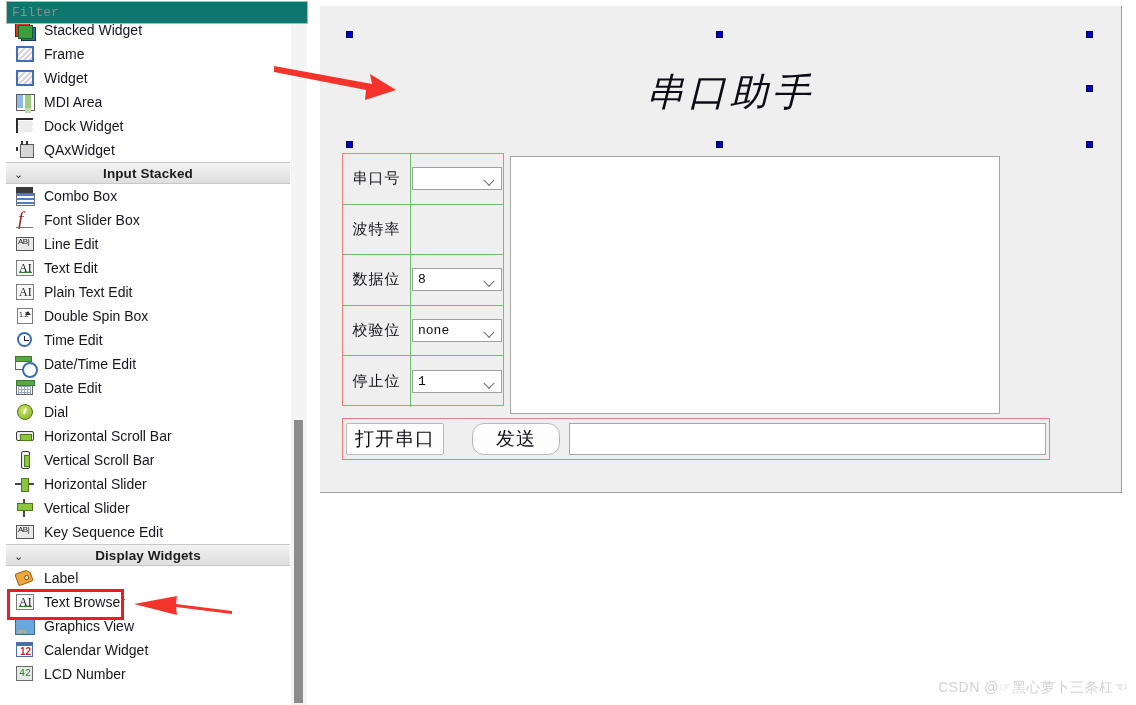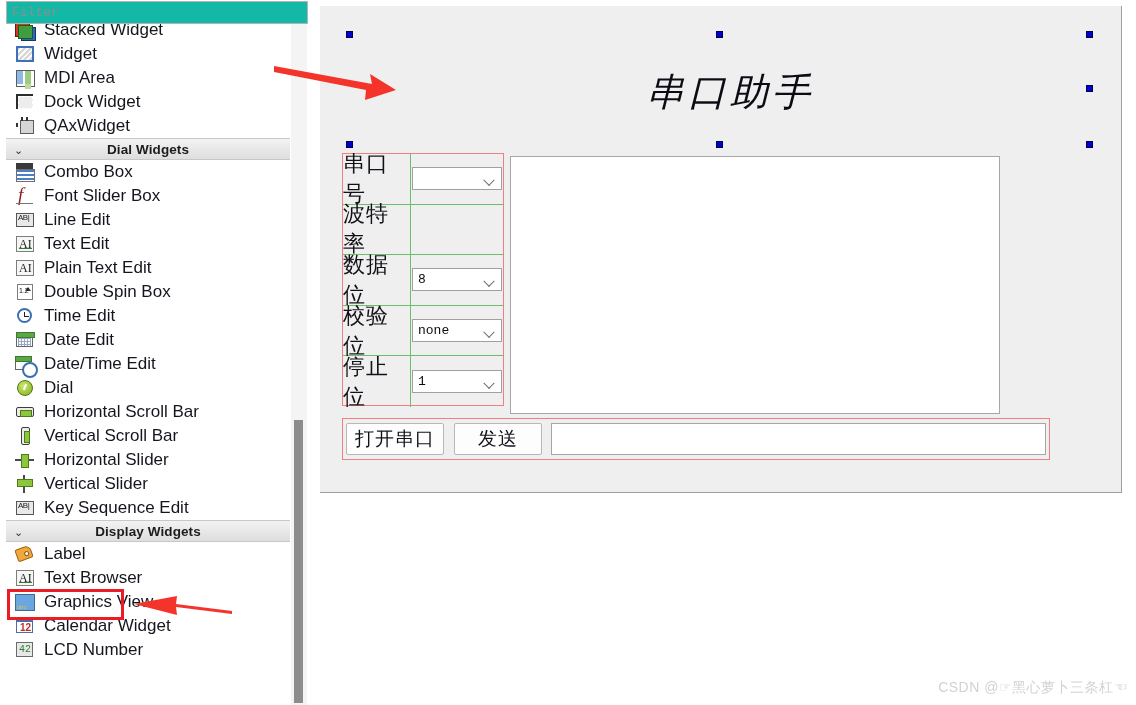--- a/index.html
+++ b/index.html
@@ -13,21 +13,21 @@
   #root { position: relative; width: 1136px; height: 705px; background:#fff; }
 
   
   #widget-panel {
     position: absolute; left: 0; top: 0; width: 309px; height: 705px;
     background: #ffffff;
     border-right: 1px solid #ffffff;
   }
   #filter-row {
     position: absolute; left: 6px; top: 1px; width: 302px; height: 23px;
-    background: #14b8a6; border: 1px solid #b4b4b4;
+    background: #0f766e; border: 1px solid #b4b4b4;
     display: flex; align-items: center;
   }
   #filter-input {
     border: 0; outline: 0; width: 100%; height: 100%;
     padding: 0 5px; background: transparent;
     font-family: "Liberation Mono", monospace; font-size: 13px; color: #111;
   }
   #filter-input::placeholder { color: #8d8d8d; }
 
   #list-scroll {
@@ -53,21 +53,21 @@
 
   .witem {
     height: 24px; display: flex; align-items: center;
     padding-left: 8px; background: #fff; cursor: default;
   }
   .witem .ico {
     width: 22px; height: 18px; margin-right: 8px; flex: 0 0 22px;
     position: relative; display: inline-block;
   }
   .witem .lbl {
-    font-size: 17px; color: #15151e; white-space: nowrap;
+    font-size: 14px; color: #15151e; white-space: nowrap;
     font-family: "Liberation Sans", sans-serif;
   }
   .ic-stacked::before{content:"";position:absolute;left:1px;top:2px;width:13px;height:12px;background:#cf3a20;border:1px solid #6a1a0c;}
   .ic-stacked::after{content:"";position:absolute;left:4px;top:4px;width:13px;height:12px;background:#3f9c3f;border:1px solid #1d5a1d;
        box-shadow:3px 2px 0 -1px #2b67c4, 3px 2px 0 0 #12356e;}
   .ic-hatch{position:absolute;inset:1px 2px;border:2px solid #3f6fb5;background:
       repeating-linear-gradient(135deg,#d7d7d7 0 2px,#fbfbfb 2px 4px);}
   .ic-mdi::before{content:"";position:absolute;left:2px;top:1px;width:17px;height:15px;border:1px solid #5c5c5c;background:#fff;}
   .ic-mdi::after{content:"";position:absolute;left:3px;top:2px;width:6px;height:13px;background:#8fb8e8;
        box-shadow:8px 0 0 0 #9ecb7f, 8px 5px 0 0 #bcd9a6;}
@@ -181,21 +181,21 @@
   }
   .grid-row {
     position: relative; height: 50.6px; display: flex; align-items: center;
     border-bottom: 1px solid #6cbd6c;
   }
   .grid-row:last-child { border-bottom: 0; }
   .grid-row .rlabel {
     width: 68px; height: 100%; display: flex; align-items: center;
     justify-content: center;
     font-family: Liberation Sans, sans-serif;
-    font-size: 22px; color: #111118; letter-spacing: 1px;
+    font-size: 15px; color: #111118; letter-spacing: 1px;
     border-right: 1px solid #6cbd6c;
   }
   .grid-row .rfield {
     flex: 1; height: 100%; display: flex; align-items: center;
     justify-content: center;
   }
   .qcombo {
     width: 90px; height: 23px; background: #ffffff; border: 1px solid #a0a0a0;
     display: flex; align-items: center; position: relative;
     padding-left: 5px;
@@ -223,21 +223,21 @@
     border: 1px solid #f08080;
     display: flex; align-items: center;
   }
   .qbtn {
     height: 32px; background: #fdfdfd; border: 1px solid #b8b8b8; border-radius: 2px;
     display: flex; align-items: center; justify-content: center;
     font-family: "DejaVu Serif","Liberation Serif",serif;
     font-size: 19px; color: #101018; letter-spacing: 1px;
   }
   #btn-open { width: 98px; margin-left: 3px; }
-  #btn-send { width: 88px; margin-left: 10px; }
+  #btn-send { width: 88px; margin-left: 28px; border-radius: 12px; }
   #send-input {
     flex: 1; height: 32px; margin-left: 9px; margin-right: 3px;
     background: #ffffff; border: 1px solid #a6a6a6;
   }
 
   
   #annotations {
     position: absolute; left: 0; top: 0; width: 1136px; height: 705px;
     pointer-events: none;
   }
@@ -264,37 +264,43 @@
     <div id="list-scroll">
       <div class="wlist" id="widget-list" style="margin-top: -6px;">
           <div class="witem">
             <span class="ico"><span class="ic-stacked"></span></span>
             <span class="lbl">Stacked Widget</span>
           </div>
           <div class="witem">
             <span class="ico">
               <span class="ic-hatch"></span>
             </span>
+            <span class="lbl">Frame</span>
+          </div>
+          <div class="witem">
+            <span class="ico">
+              <span class="ic-hatch"></span>
+            </span>
             <span class="lbl">Widget</span>
           </div>
           <div class="witem">
             <span class="ico"><span class="ic-mdi"></span></span>
             <span class="lbl">MDI Area</span>
           </div>
           <div class="witem">
             <span class="ico"><span class="ic-dock"></span></span>
             <span class="lbl">Dock Widget</span>
           </div>
           <div class="witem">
             <span class="ico"><span class="ic-qax"></span></span>
             <span class="lbl">QAxWidget</span>
           </div>
           <div class="category">
             <span class="chev">⌄</span>
-            <span class="cat-label">Dial Widgets</span>
+            <span class="cat-label">Input Stacked</span>
           </div>
           <div class="witem">
             <span class="ico"><span class="ic-combo"></span></span>
             <span class="lbl">Combo Box</span>
           </div>
           <div class="witem">
             <span class="ico"><span class="ic-fcombo"></span></span>
             <span class="lbl">Font Slider Box</span>
           </div>
           <div class="witem">
@@ -322,29 +328,29 @@
             <span class="lbl">Double Spin Box</span>
           </div>
           <div class="witem">
             <span class="ico">
               <span class="ic-clock"></span>
             </span>
             <span class="lbl">Time Edit</span>
           </div>
           <div class="witem">
             <span class="ico">
+              <span class="ic-caltime"></span>
+            </span>
+            <span class="lbl">Date/Time Edit</span>
+          </div>
+          <div class="witem">
+            <span class="ico">
               <span class="ic-cal"></span>
             </span>
             <span class="lbl">Date Edit</span>
-          </div>
-          <div class="witem">
-            <span class="ico">
-              <span class="ic-caltime"></span>
-            </span>
-            <span class="lbl">Date/Time Edit</span>
           </div>
           <div class="witem">
             <span class="ico">
               <span class="ic-dial"></span>
             </span>
             <span class="lbl">Dial</span>
           </div>
           <div class="witem">
             <span class="ico">
               <span class="ic-hscroll"></span>

